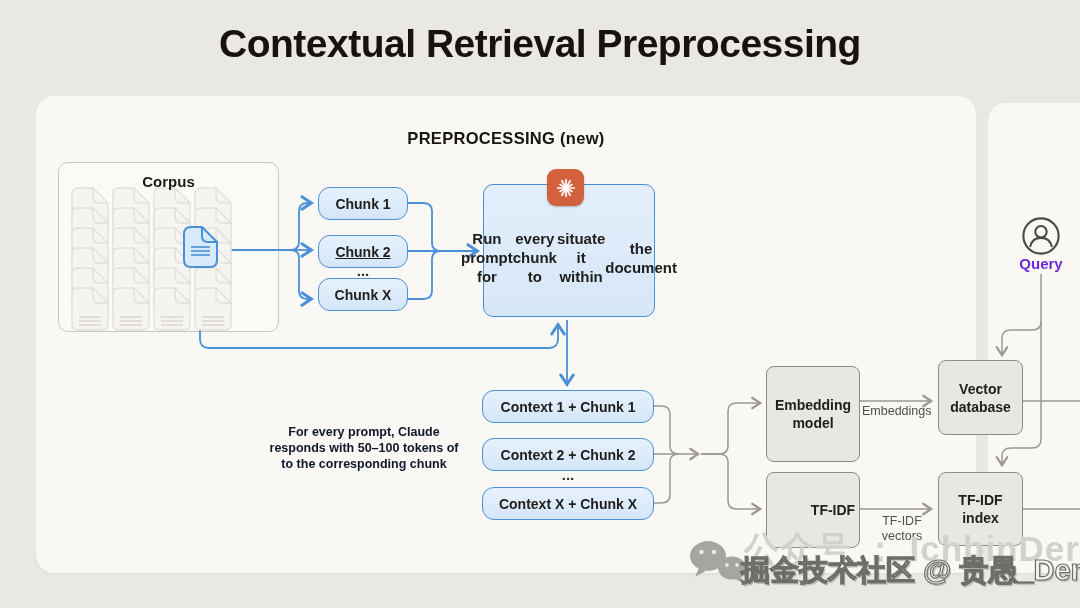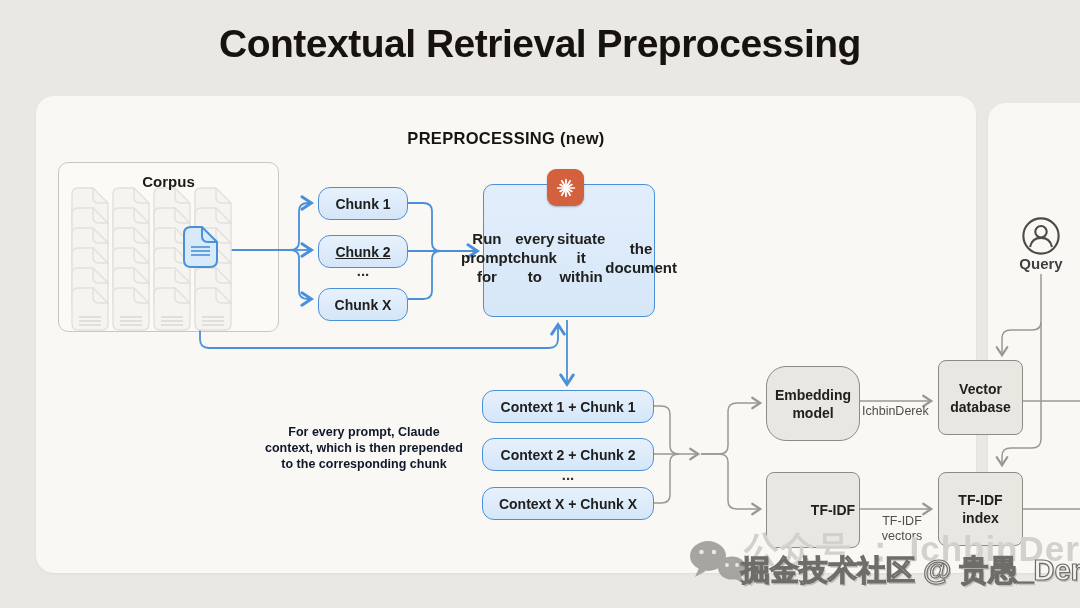--- a/index.html
+++ b/index.html
@@ -40,21 +40,21 @@
   .doc-icon{left:183px;top:226px;z-index:4;}
   
   .bluebox{
     background:linear-gradient(#e7f1fc,#d4e6f8);
     border:1.6px solid #4a90d8;border-radius:12px;
     display:flex;align-items:center;justify-content:center;
     font-size:14px;font-weight:600;color:#20201e;box-sizing:border-box;
     z-index:2;
   }
   .chunk{left:318px;width:90px;height:33px;}
-  .chunk-1{top:187px;} .chunk-2{top:235px;text-decoration:underline;} .chunk-x{top:288px;}
+  .chunk-1{top:187px;} .chunk-2{top:235px;text-decoration:underline;} .chunk-x{top:278px;}
   .ellipsis-chunks{left:318px;top:262px;width:90px;text-align:center;font-size:15px;font-weight:700;color:#33312e;}
   .prompt-box{
     left:483px;top:184px;width:172px;height:133px;
     background:linear-gradient(#e3eefb,#d6e7f8);
     border:1.6px solid #4a90d8;border-radius:10px;box-sizing:border-box;
     display:flex;align-items:center;justify-content:center;
     padding-top:14px;z-index:2;
   }
   .prompt-box div{font-size:15px;line-height:19px;font-weight:600;color:#20201e;text-align:center;}
   .claude-badge{
@@ -70,30 +70,30 @@
     left:244px;top:424px;width:240px;text-align:center;
     font-size:12.5px;line-height:16px;font-weight:600;color:#0f172a;
   }
   
   .graybox{
     background:#e9e7e1;border:1.5px solid #8e8b84;border-radius:8px;
     display:flex;align-items:center;justify-content:center;text-align:center;
     font-size:14px;line-height:18px;font-weight:600;color:#20201e;box-sizing:border-box;
     z-index:2;
   }
-  .embedding-model{left:766px;top:366px;width:94px;height:75px;border-radius:20px;}
+  .embedding-model{left:766px;top:366px;width:94px;height:96px;}
   .vector-database{left:938px;top:360px;width:85px;height:75px;}
   .tfidf{left:766px;top:472px;width:94px;height:76px;padding-left:40px;}
   .tfidf-index{left:938px;top:472px;width:85px;height:74px;}
   .edge-label{font-size:12.5px;font-weight:500;color:#514f4b;z-index:2;}
   .lbl-embeddings{left:862px;top:404px;}
   .lbl-tfidf-vectors{left:871px;top:514px;width:62px;text-align:center;line-height:15px;}
   
   .query-icon{left:1021px;top:216px;z-index:2;}
-  .query-label{left:1011px;top:255px;width:60px;text-align:center;font-size:15px;font-weight:600;color:#404040;}
+  .query-label{left:1011px;top:255px;width:60px;text-align:center;font-size:15px;font-weight:600;color:#6d28d9;}
   
   .lines-svg{left:0;top:0;z-index:1;pointer-events:none;}
   
   .wm-back{
     left:744px;top:526px;width:400px;white-space:nowrap;
     font-size:35px;font-weight:700;letter-spacing:1px;color:#d3d1cc;z-index:6;
   }
   .wm-front{
     left:741px;top:551px;width:400px;white-space:nowrap;
     font-size:29px;font-weight:700;color:#f3f2ee;z-index:8;
@@ -322,29 +322,29 @@
   </svg>
 </div>
 
 <div class="abs bluebox ctx ctx-1">Context 1 + Chunk 1</div>
 <div class="abs bluebox ctx ctx-2">Context 2 + Chunk 2</div>
 <div class="abs ellipsis-ctx">...</div>
 <div class="abs bluebox ctx ctx-x">Context X + Chunk X</div>
 
 <div class="abs caption">
   <div>For every prompt, Claude</div>
-  <div>context, which is then prepended</div>
+  <div>responds with 50–100 tokens of</div>
   <div>to the corresponding chunk</div>
 </div>
 
 <div class="abs graybox embedding-model">Embedding model</div>
 <div class="abs graybox vector-database">Vector database</div>
 <div class="abs graybox tfidf">TF-IDF</div>
 <div class="abs graybox tfidf-index">TF-IDF index</div>
-<div class="abs edge-label lbl-embeddings">IchbinDerek</div>
+<div class="abs edge-label lbl-embeddings">Embeddings</div>
 <div class="abs edge-label lbl-tfidf-vectors">TF-IDF vectors</div>
 
 <svg class="abs query-icon" width="40" height="40" viewBox="0 0 42 42">
   <circle cx="21" cy="21" r="18.5" fill="none" stroke="#4b4a46" stroke-width="2.2"></circle>
   <circle cx="21" cy="16.5" r="6" fill="none" stroke="#4b4a46" stroke-width="2.2"></circle>
   <path d="M9.5,32.5 C11,25.5 15,23 21,23 C27,23 31,25.5 32.5,32.5" fill="none" stroke="#4b4a46" stroke-width="2.2"></path>
 </svg>
 <div class="abs query-label">Query</div>
 
 <div class="abs wm-back">公众号 ： IchbinDerek</div>

